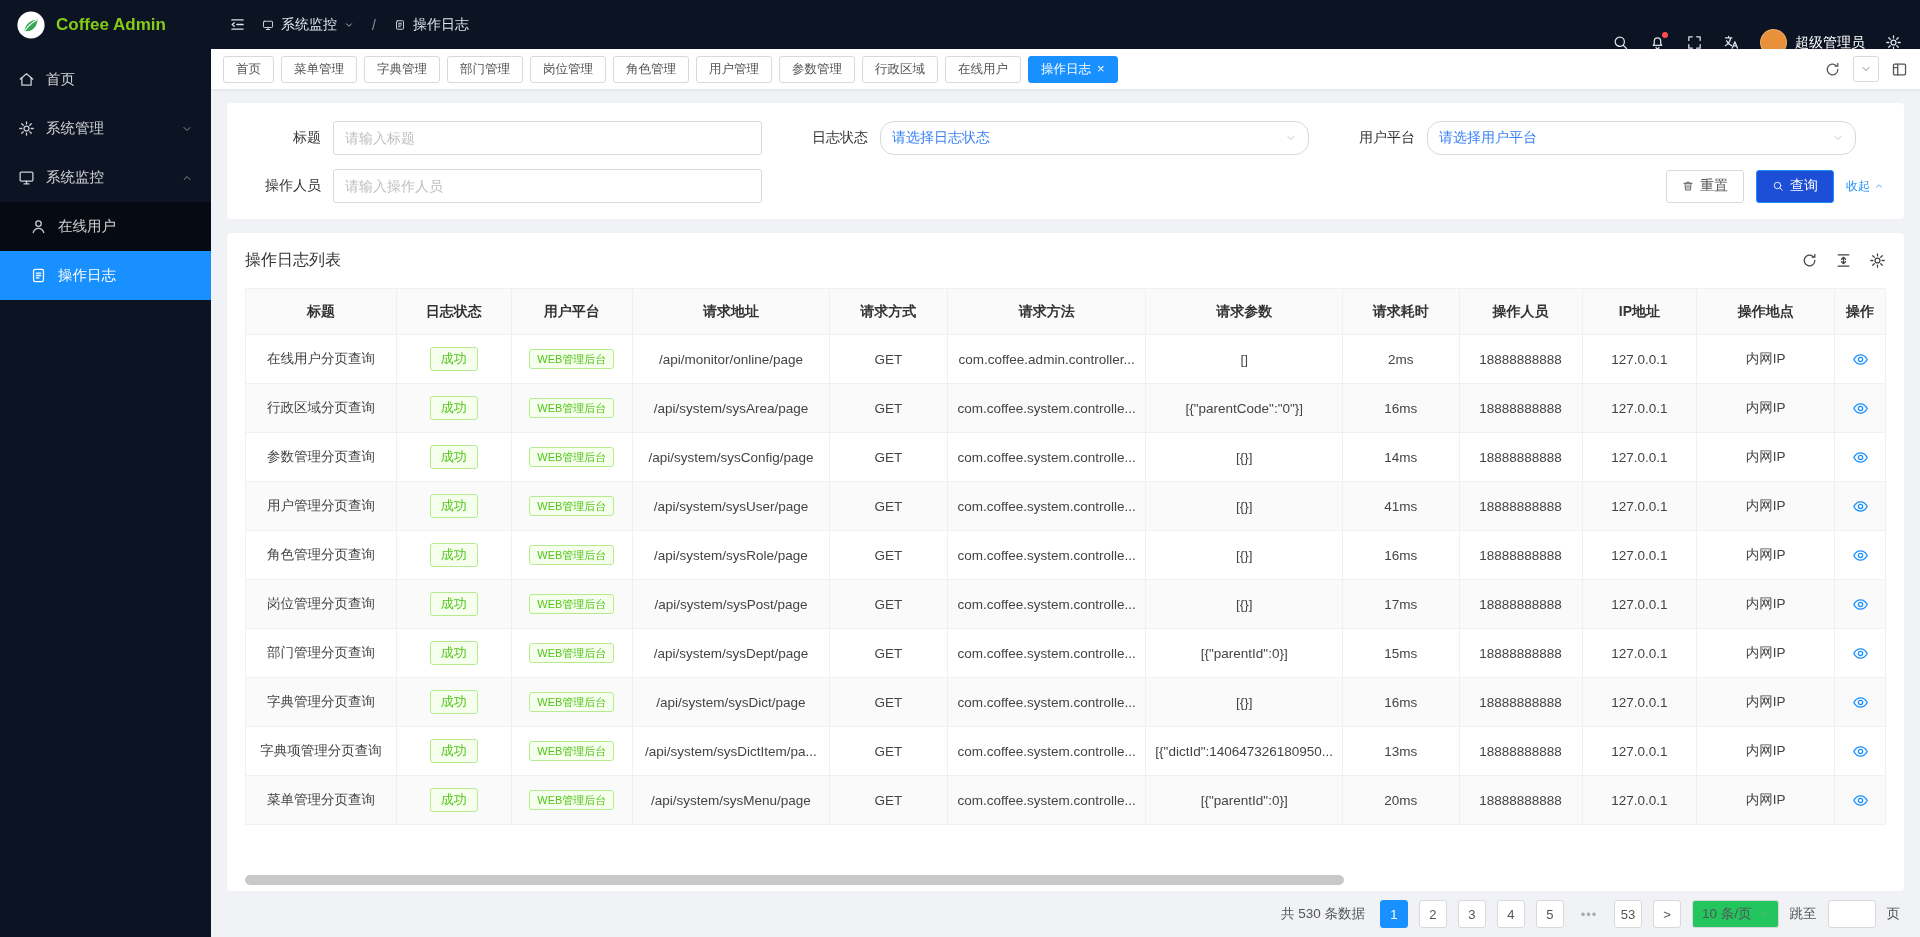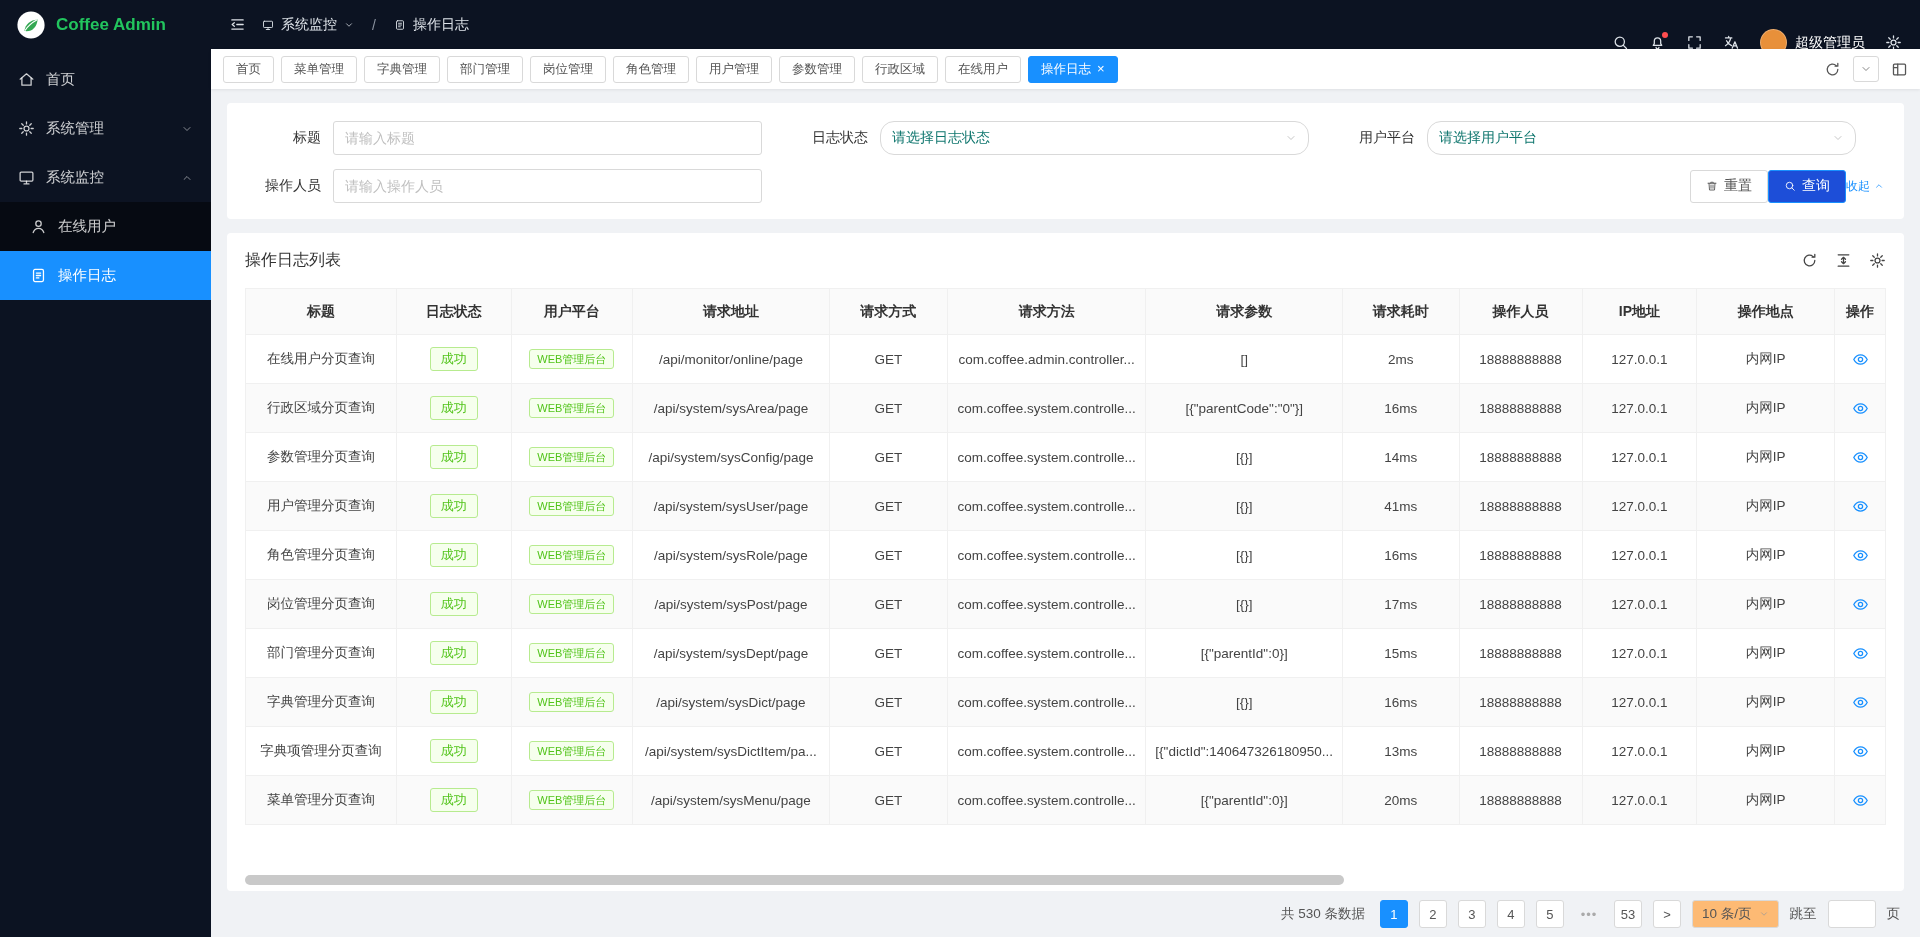--- a/index.html
+++ b/index.html
@@ -7,21 +7,21 @@
   body { font-family:"Liberation Sans","DejaVu Sans",sans-serif; font-size:14px; color:#333; background:#f0f2f5; }
 
   .i { fill:none; stroke:currentColor; stroke-width:1.8; stroke-linecap:round; stroke-linejoin:round; width:17px; height:17px; display:block; }
   .i.sm { width:12px; height:12px; }
   .i.xs { width:10px; height:10px; }
 
   .app { display:flex; width:1920px; height:937px; }
 
   
   .sidebar { width:211px; flex-shrink:0; background:#0c1322; display:flex; flex-direction:column; }
-  .logo { height:49px; display:flex; align-items:center; gap:10px; padding:0 16px; color:#22c55e; font-weight:bold; font-size:17px; cursor:pointer; }
+  .logo { height:49px; display:flex; align-items:center; gap:10px; padding:0 16px; color:#84cc16; font-weight:bold; font-size:17px; cursor:pointer; }
   .logo-svg { width:30px; height:30px; flex-shrink:0; }
   .menu { padding-top:6px; }
   .menu-item { height:49px; display:flex; align-items:center; gap:11px; padding:0 18px; cursor:pointer; font-size:14.5px; color:rgba(255,255,255,.8); }
   .menu-item .chev { margin-left:auto; opacity:.7; }
   .submenu { background:rgba(0,0,0,.45); }
   .submenu .menu-item { padding-left:30px; }
   .menu-item.active { background:#1890ff; color:#fff; }
 
   
   .main { flex:1; min-width:0; display:flex; flex-direction:column; }
@@ -49,22 +49,22 @@
   .card { background:#fff; border-radius:4px; }
 
   .filter-card { padding:18px 18px 16px; margin-bottom:14px; flex-shrink:0; }
   .filter-row { display:flex; align-items:center; }
   .filter-row + .filter-row { margin-top:14px; }
   .filter-item { display:flex; align-items:center; width:33.333%; padding-right:30px; }
   .filter-label { width:88px; text-align:right; padding-right:12px; color:#333; flex-shrink:0; font-size:14px; }
   .input, .select { flex:1; height:34px; border:1px solid #d9d9d9; border-radius:3px; padding:0 11px; font-size:14px; background:#fff; }
   .input { color:#333; outline:none; font-family:inherit; }
   .input::placeholder { color:#bfbfbf; }
-  .select { display:flex; align-items:center; justify-content:space-between; color:#0f766e; cursor:pointer;border-radius:14px; }
-  .filter-actions { margin-left:auto; display:flex; align-items:center; padding-right:2px; }
+  .select { display:flex; align-items:center; justify-content:space-between; color:#3b82f6; cursor:pointer;border-radius:14px; }
+  .filter-actions { margin-left:auto; display:flex; align-items:center; gap:12px; padding-right:2px; }
   .btn { height:33px; padding:0 15px; border:1px solid #d9d9d9; border-radius:3px; background:#fff; display:inline-flex; align-items:center; gap:6px; font-size:14px; cursor:pointer; color:#555; font-family:inherit; }
   .btn.primary { background:#1d4ed8; border-color:#1890ff; color:#fff; }
   .link { color:#1890ff; display:inline-flex; align-items:center; gap:4px; cursor:pointer; font-size:12px; }
 
   
   .table-card { flex:1; min-height:0; padding:0 18px 0; display:flex; flex-direction:column; }
   .card-header { height:55px; flex-shrink:0; display:flex; align-items:center; }
   .card-title { font-size:16px; color:#333; }
   .card-actions { margin-left:auto; display:flex; align-items:center; gap:17px; color:#444; }
 
@@ -82,21 +82,21 @@
   .table-spacer { flex:1; }
   .hscroll { height:10px; margin:4px 0 6px; flex-shrink:0; }
   .hthumb { width:67%; height:10px; border-radius:5px; background:#c9c9c9; cursor:pointer; }
 
   
   .pagination { height:46px; flex-shrink:0; display:flex; align-items:center; justify-content:flex-end; gap:11px; color:#555; font-size:13.5px; padding-right:4px; }
   .page-total { margin-right:4px; color:#555; }
   .page-btn { min-width:28px; height:28px; padding:0 4px; border:1px solid #d9d9d9; border-radius:3px; background:#fff; display:flex; align-items:center; justify-content:center; cursor:pointer; font-size:13px; color:#555; }
   .page-btn.active { background:#1890ff; border-color:#1890ff; color:#fff; }
   .page-dots { border:none; background:transparent; color:#aaa; letter-spacing:1px; cursor:pointer; }
-  .page-size { height:28px; border:1px solid #d9d9d9; border-radius:3px; background:#fdba74; display:flex; align-items:center; gap:7px; padding:0 9px; cursor:pointer; color:#555; }
+  .page-size { height:28px; border:1px solid #d9d9d9; border-radius:3px; background:#22c55e; display:flex; align-items:center; gap:7px; padding:0 9px; cursor:pointer; color:#555; }
   .jump-input { width:48px; height:28px; border:1px solid #d9d9d9; border-radius:3px; outline:none; padding:0 6px; font-family:inherit; }
 </style>
 </head>
 <body>
 
 <div class="app">
 
   <aside class="sidebar">
     <div class="logo">
       <svg class="logo-svg" viewBox="0 0 32 32">

